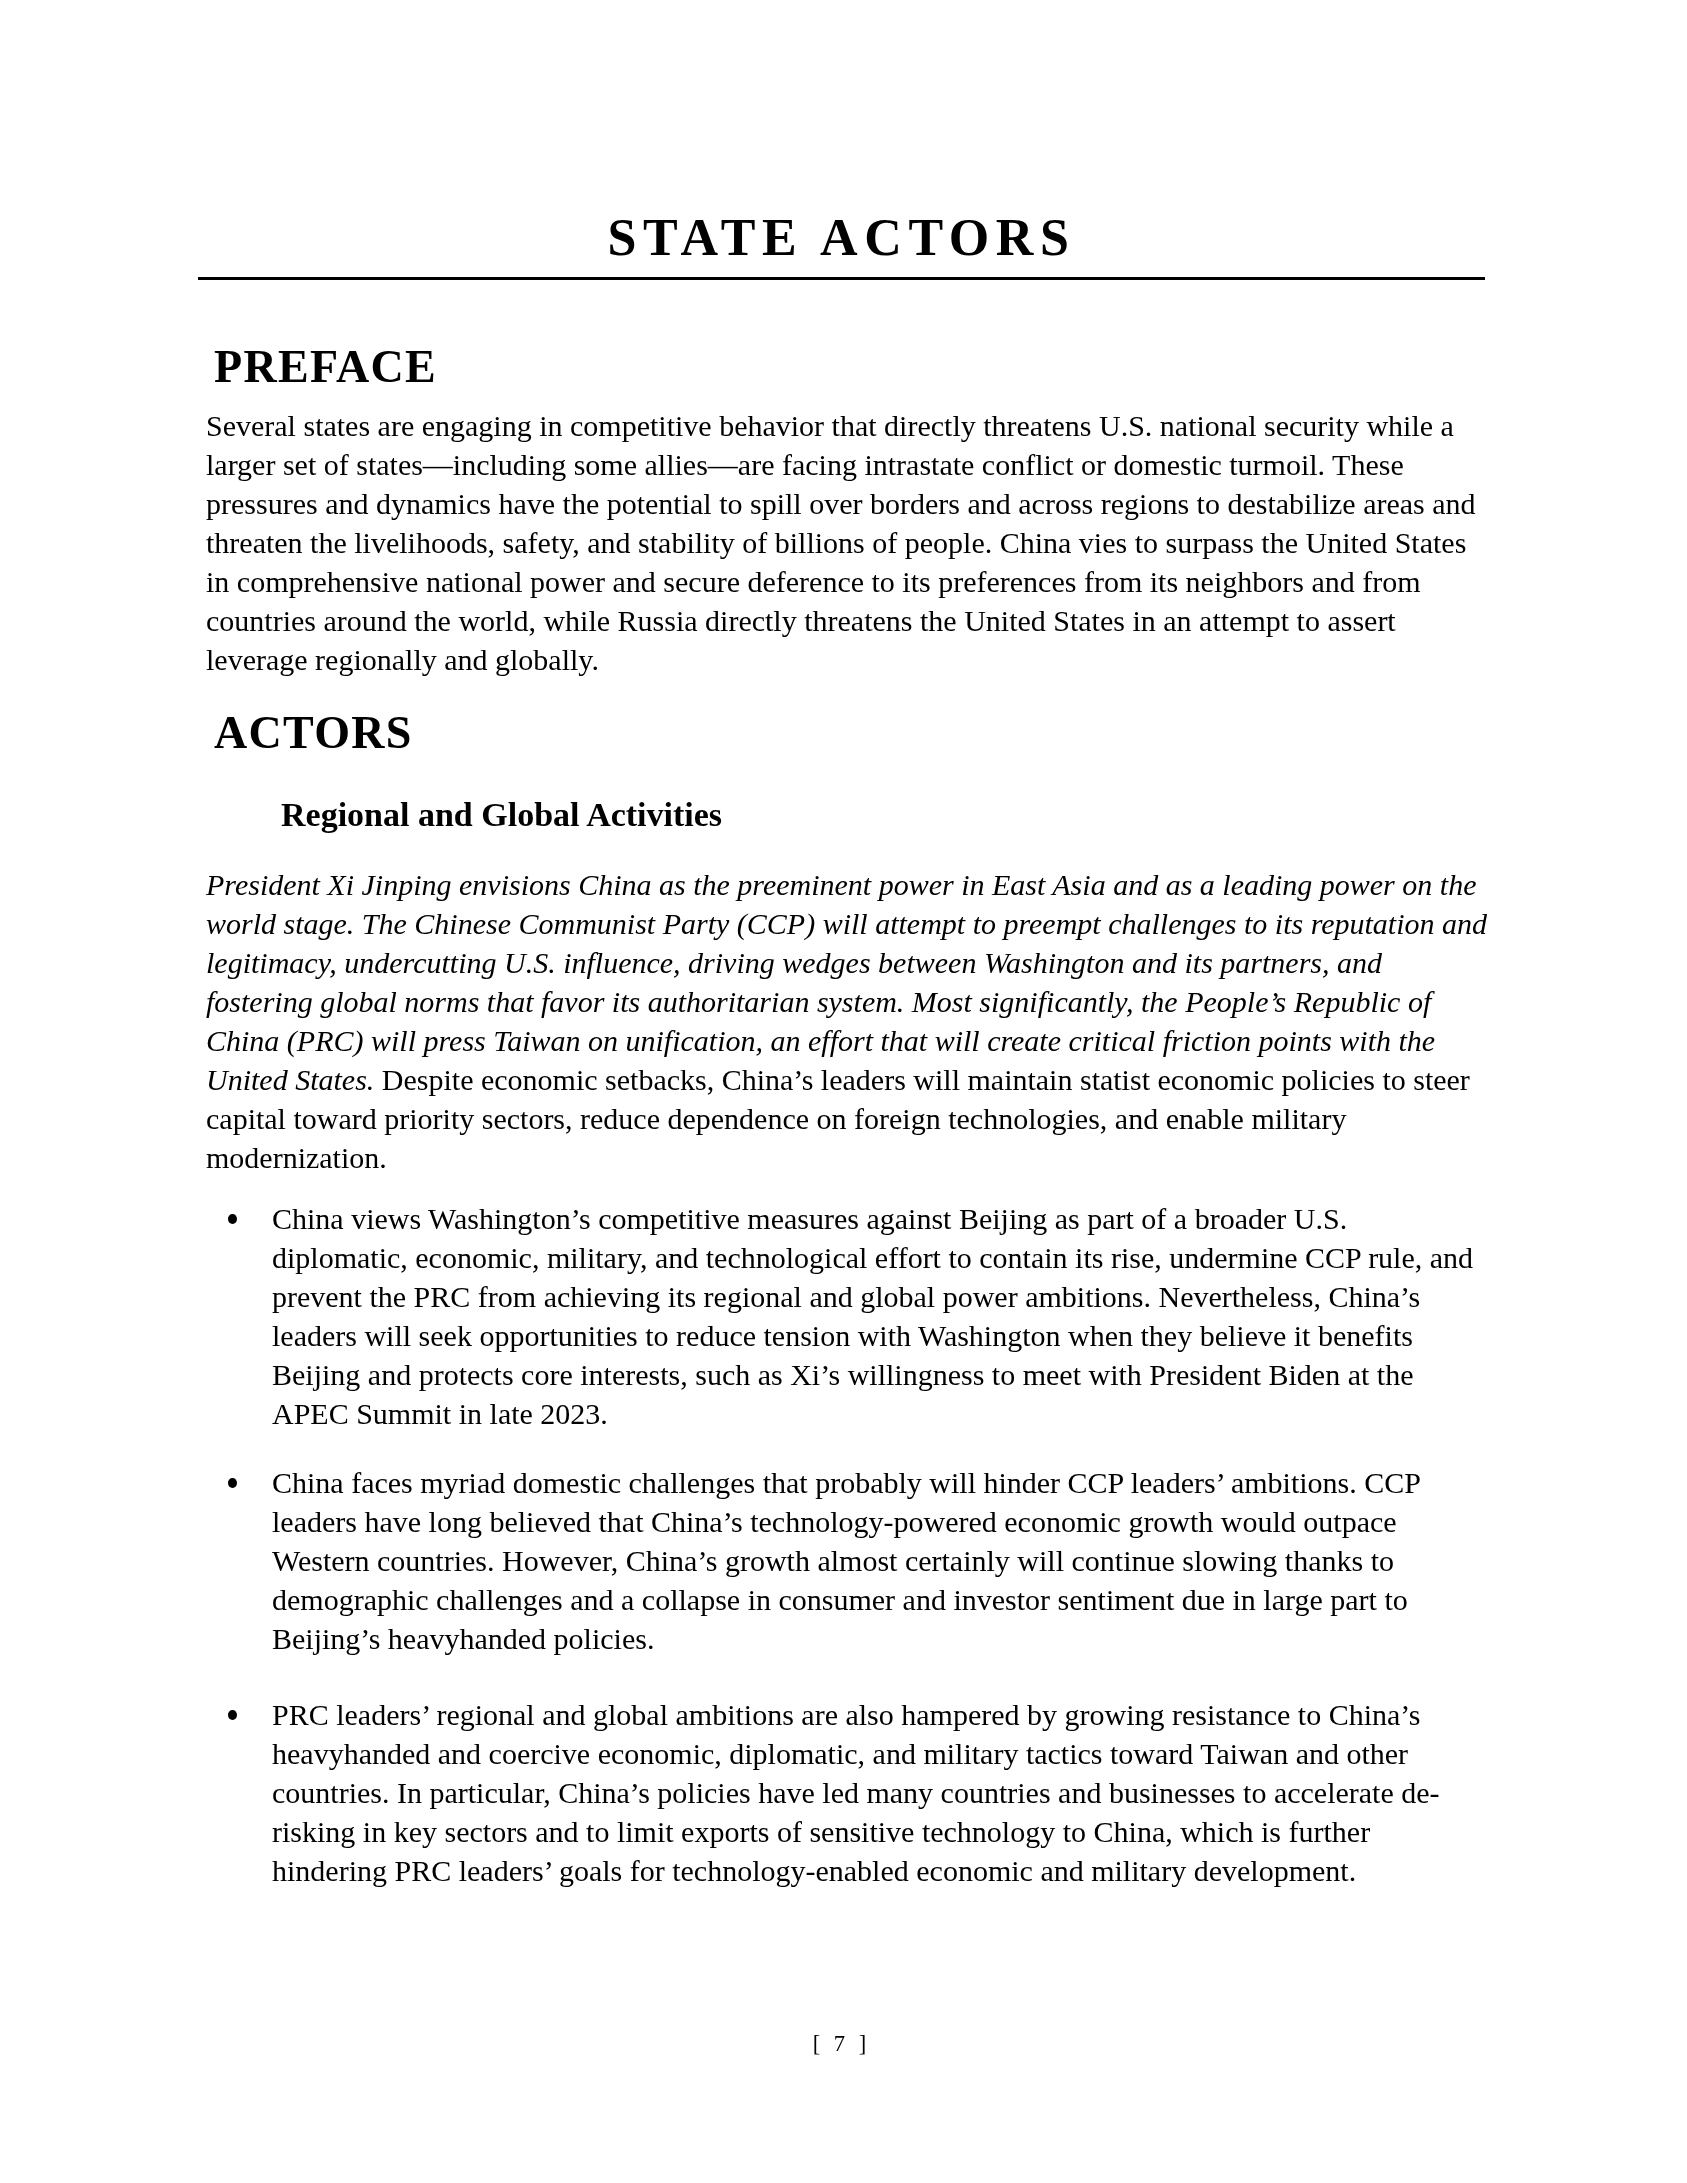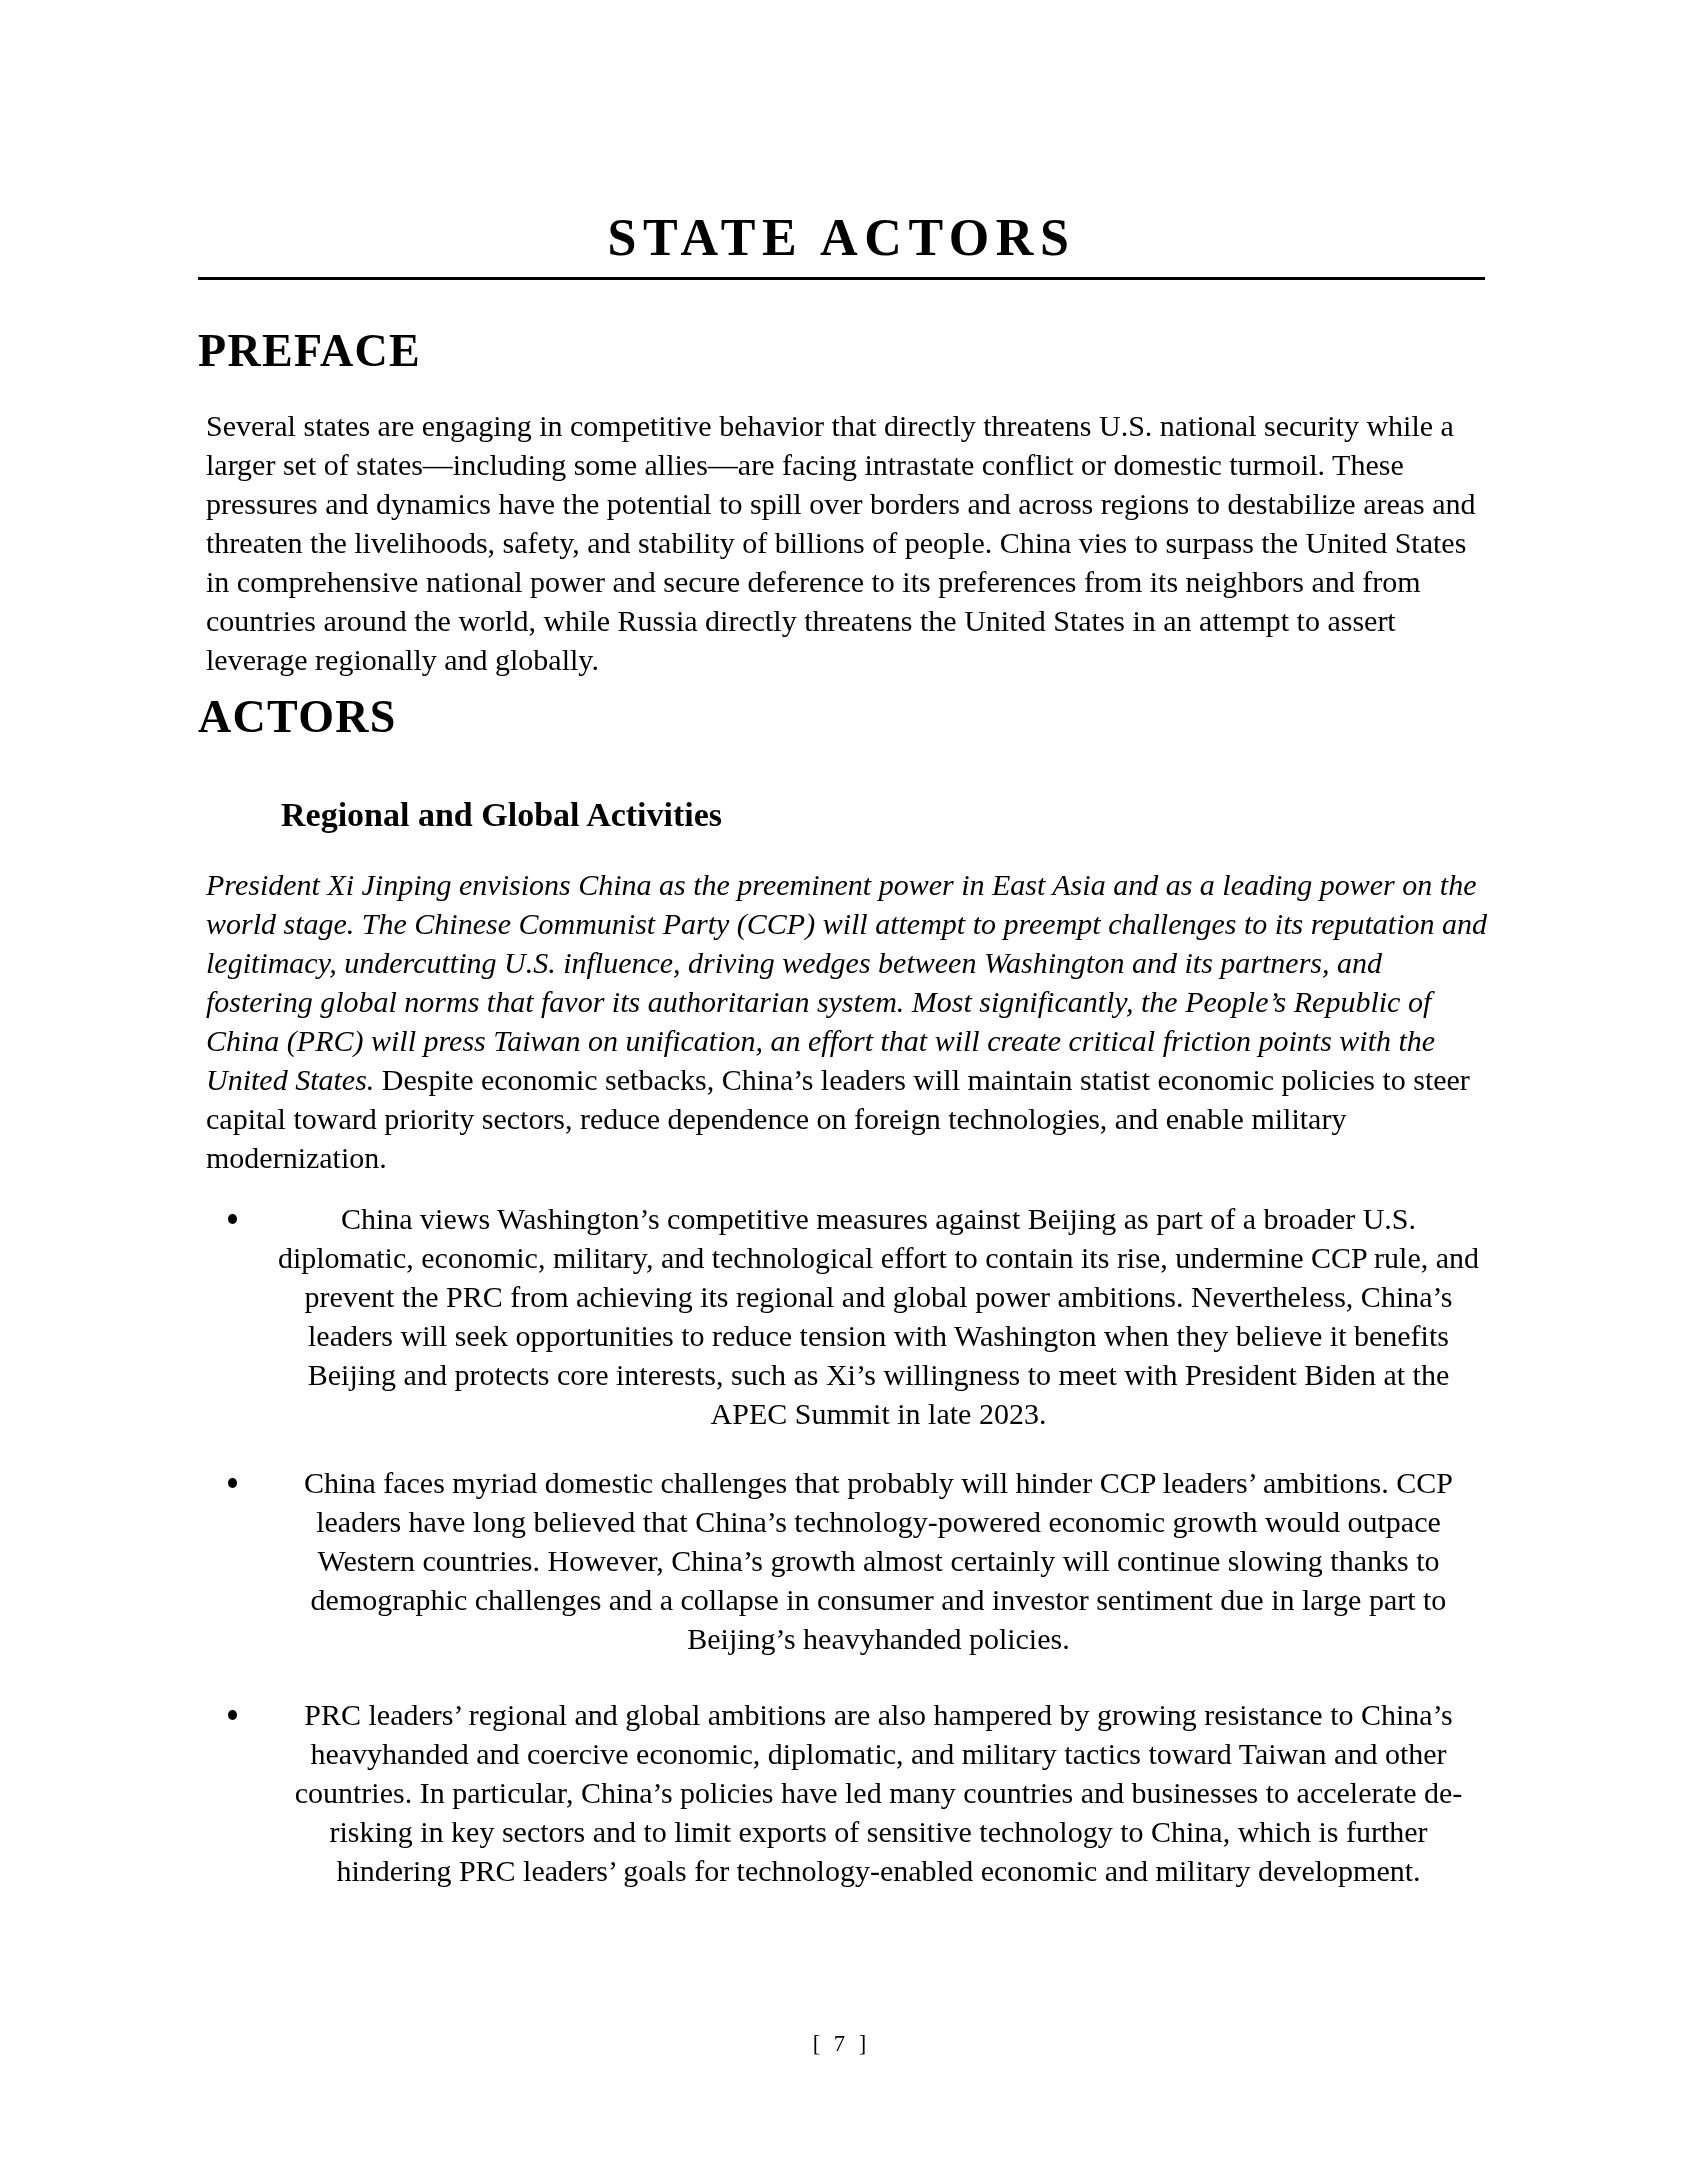--- a/index.html
+++ b/index.html
@@ -35,21 +35,21 @@
     height: 3.3px;
     background: #000000;
   }
   .h1 {
     position: absolute;
     left: 0;
     font-size: 46px;
     font-weight: bold;
     letter-spacing: 1.3px;
     line-height: 53px;
-    margin: 0;
+    margin: 16px;
   }
   .h2 {
     position: absolute;
     left: 83px;
     font-size: 34px;
     font-weight: bold;
     line-height: 40px;
     margin: 0;
   }
   .para {
@@ -85,21 +85,20 @@
     height: 10.6px;
     border-radius: 50%;
     background: #000000;
   }
   .bullet-text {
     position: absolute;
     left: 74px;
     width: 1213px;
     font-size: 30px;
     line-height: 39px;
-    text-align: center;
   }
   .page-number {
     position: absolute;
     top: 2031px;
     left: 0;
     width: 1287px;
     text-align: center;
     font-size: 22.5px;
     letter-spacing: 4px;
   }

